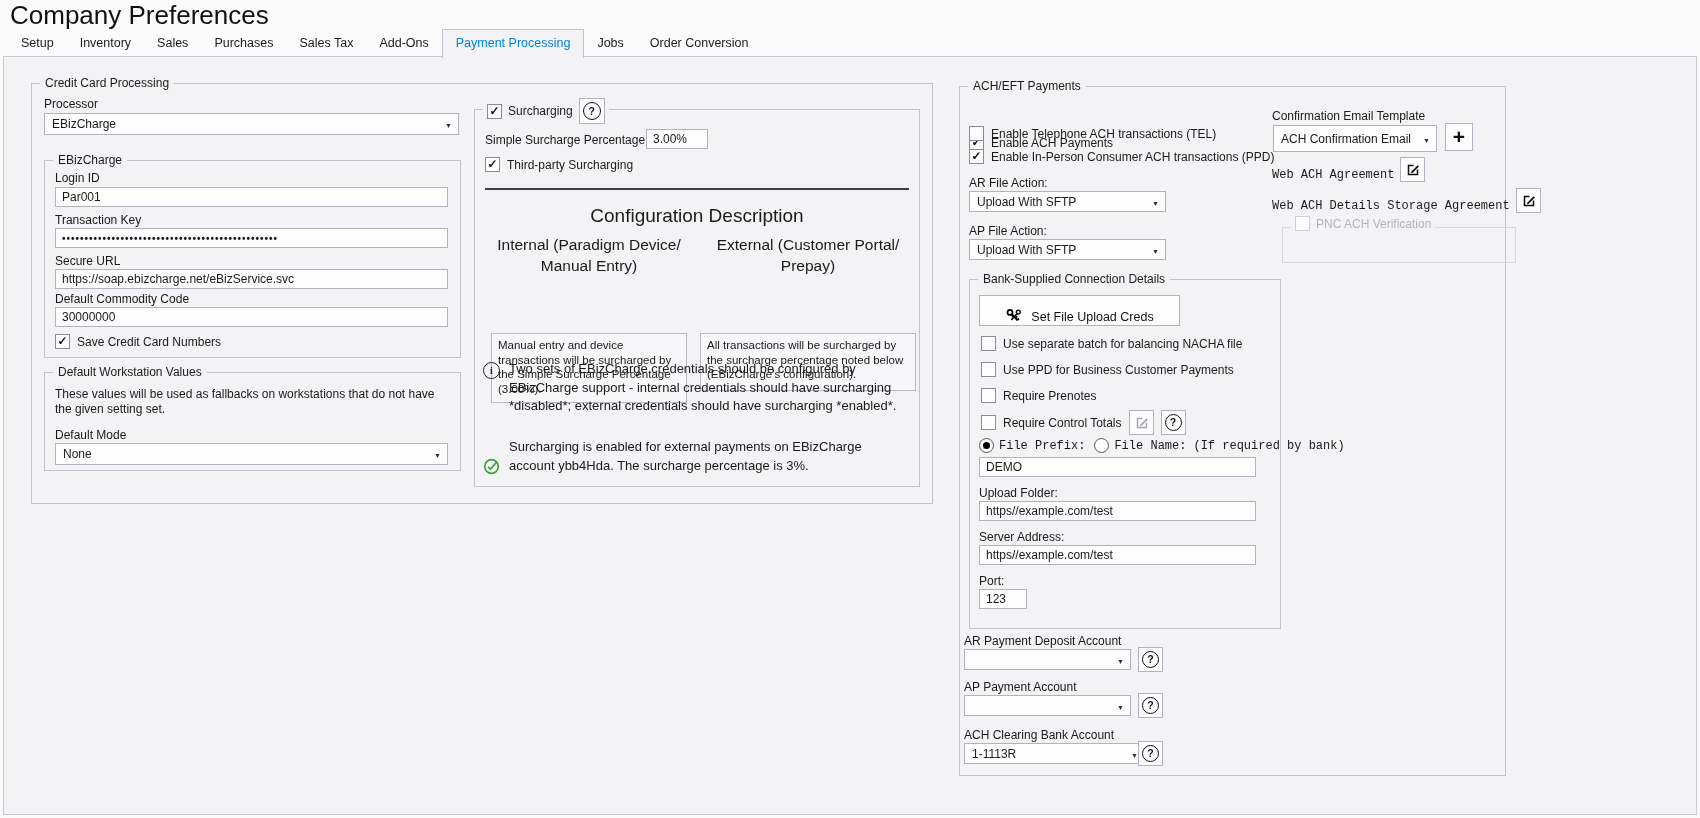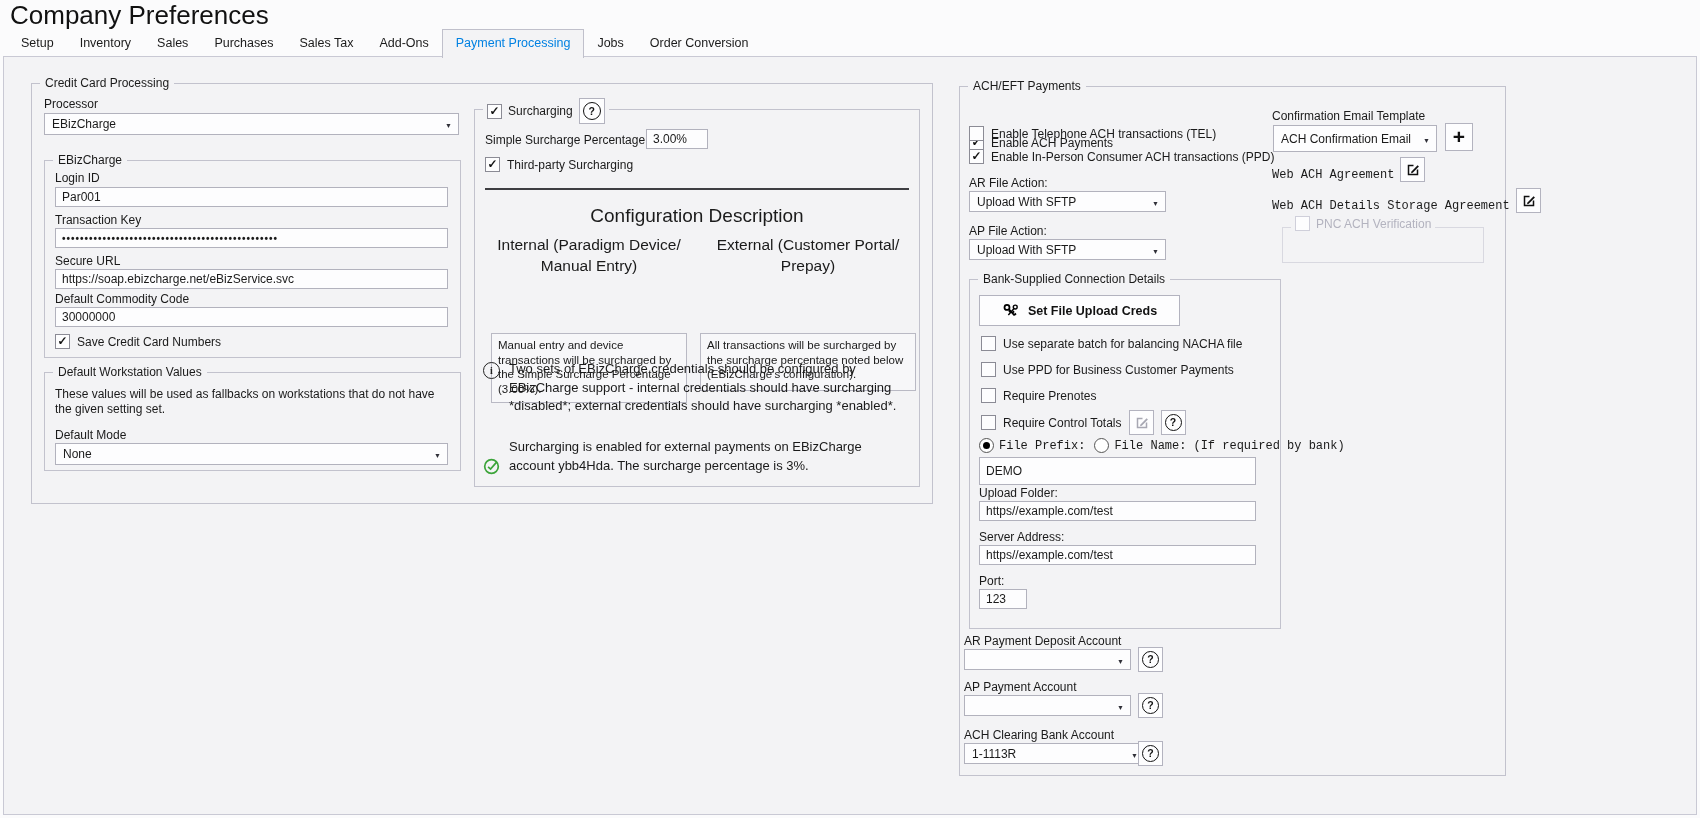--- a/index.html
+++ b/index.html
@@ -42,22 +42,22 @@
   .sep{position:absolute;height:2px;background:#3e3e42;}
   .cfg-title{position:absolute;width:100%;text-align:center;font-size:19px;color:#1b1b1b;}
   .cfg-head{position:absolute;text-align:center;font-size:15.5px;line-height:21px;white-space:pre-line;}
   .cfg-box{position:absolute;border:1px solid #b9b9c4;background:#f7f7f9;font-size:11.5px;
     line-height:14.5px;padding:4px 6px;box-sizing:border-box;margin-top:47px;}
   .note-row{position:absolute;display:flex;gap:9px;align-items:flex-start;}
   .info-ic{width:15px;height:15px;border:1.5px solid #222;border-radius:50%;flex:none;
     font-family:"Liberation Serif",serif;font-size:10px;font-weight:700;color:#222;
     display:flex;align-items:center;justify-content:center;margin-top:2px;}
   .note-txt{font-size:13px;line-height:18.5px;width:400px;}
-  .creds-btn{position:absolute;display:flex;align-items:center;justify-content:center;gap:8px;
-    background:#fdfdfe;border:1px solid #b3b3bf;font-size:12.5px;font-family:inherit;color:#111;font-weight:bold;}
+  .creds-btn{position:absolute;display:flex;align-items:flex-end;justify-content:center;gap:8px;
+    background:#fdfdfe;border:1px solid #b3b3bf;font-size:12.5px;font-family:inherit;color:#111;}
   .gb-header{position:absolute;top:-12px;left:8px;display:flex;align-items:center;gap:6px;
     background:#f3f3f5;padding:0 4px;font-size:12px;white-space:nowrap;}
   .inline-row{position:absolute;display:flex;align-items:flex-end;gap:6px;font-size:12px;white-space:nowrap;font-family:Liberation Mono, monospace;}
   .pnc .gb-lbl,.pnc-lbl{color:#b3b3bf;}
 </style>
 </head>
 <body>
 
 <div class="screen">
 
@@ -196,21 +196,21 @@
       <div class="inline-row" style="left:312px;top:101px;">
         <span>Web ACH Details Storage Agreement</span>
         <button class="icon-btn">
           <svg width="15" height="15" viewBox="0 0 15 15">
             <path d="M8.5 3.5 H3.5 V12.5 H12.5 V7.5" fill="none" stroke="currentColor" stroke-width="1.5"></path>
             <path d="M6.5 9.5 L12.6 3.3 L13.9 4.6 L7.8 10.8 L6 11.2 Z" fill="currentColor"></path>
           </svg>
         </button>
       </div>
 
-      <div class="gb pnc" style="left:322px;top:140px;width:200px;height:34px;border-color:#d8d8e0;">
+      <div class="gb pnc" style="left:322px;top:140px;width:200px;height:34px;border-color:#d8d8e0;padding-left:32px;">
         <div class="gb-header" style="color:#b3b3bf;">
           <span class="cbx disabled"></span>
           <span class="pnc-lbl">PNC ACH Verification</span>
         </div>
       </div>
 
       <div class="gb" style="left:9px;top:192px;width:310px;height:348px;">
         <span class="gb-lbl">Bank-Supplied Connection Details</span>
         <button class="creds-btn" style="left:9px;top:15px;width:201px;height:31px;">
           <svg width="18" height="16" viewBox="0 0 20 18">
@@ -252,21 +252,21 @@
           </button>
         </div>
 
         <div class="inline-row" style="left:9px;top:158px;gap:5px;">
           <span class="radio on"></span>
           <span>File Prefix:</span>
           <span class="radio" style="margin-left:4px;"></span>
           <span>File Name:</span>
           <span style="margin-left:2px;">(If required by bank)</span>
         </div>
-        <input class="tin" style="left: 9px; top: 177px; width: 277px; height: 28px;" readonly="" value="DEMO">
+        <input class="tin" style="left: 9px; top: 177px; width: 277px; height: 20px;" readonly="" value="DEMO">
 
         <span class="flab" style="left:9px;top:206px;">Upload Folder:</span>
         <input class="tin" style="left: 9px; top: 221px; width: 277px; height: 20px;" readonly="" value="https//example.com/test">
 
         <span class="flab" style="left:9px;top:250px;">Server Address:</span>
         <input class="tin" style="left: 9px; top: 265px; width: 277px; height: 20px;" readonly="" value="https//example.com/test">
 
         <span class="flab" style="left:9px;top:294px;">Port:</span>
         <input class="tin" style="left: 9px; top: 309px; width: 48px; height: 20px;" readonly="" value="123">
       </div>

